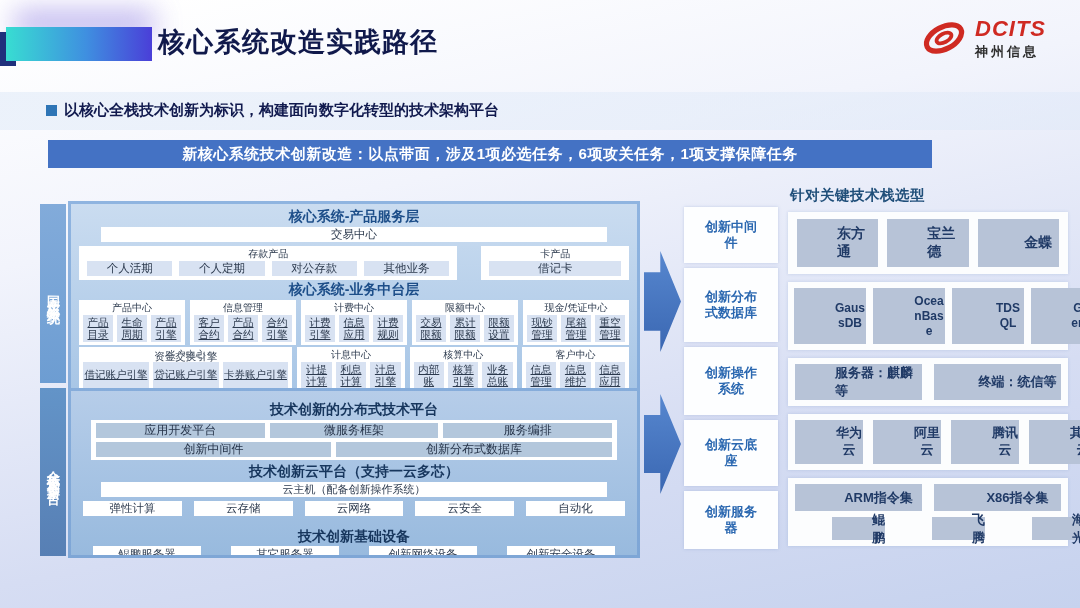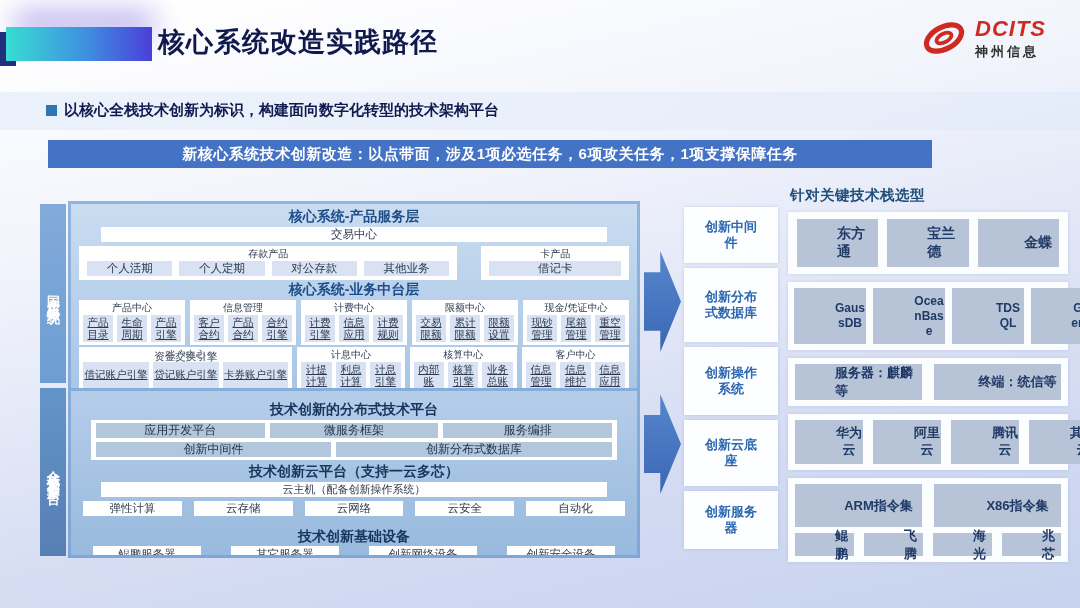--- a/index.html
+++ b/index.html
@@ -100,22 +100,22 @@
     color:#203a66; font-weight:bold;padding-left:40px; }
   .g1 { padding:7px 9px; } .g1 .rp-chip { flex:1; height:48px; font-size:14px; }
   .g2 { padding:6px 6px; gap:7px; } .g2 .rp-chip { flex:1; height:56px; font-size:12px; }
   .g2 .rp-chip span { display:block; width:32px; text-align:center; word-break:break-all; line-height:1.25; }
   .g3 { padding:6px 7px; gap:12px; } .g3 .rp-chip { flex:1; height:36px; font-size:13px; }
   .g4 { padding:6px 7px; gap:10px; } .g4 .rp-chip { flex:1; height:44px; font-size:13px; }
   .g4 .rp-chip span { display:block; width:28px; text-align:center; word-break:break-all; line-height:1.3; }
   .g56 { padding:6px 7px; flex-direction:column; gap:6px; }
   .rp-row { display:flex; gap:12px; }
   .rp-row .rp-chip { flex:1; font-size:13px; }
-  .row-isa .rp-chip { height:43px; }
-  .row-chips { gap:10px; } .row-chips .rp-chip { height:23px; }
+  .row-isa .rp-chip { height:27px; }
+  .row-chips { gap:10px; } .row-chips .rp-chip { height:23px;margin-left:37px; }
 </style>
 </head>
 <body>
 
 <div class="slide">
 
   <div class="subtitle-band"></div>
   <div class="glow"></div>
   <div class="cap"></div>
   <div class="title-bar"></div>

